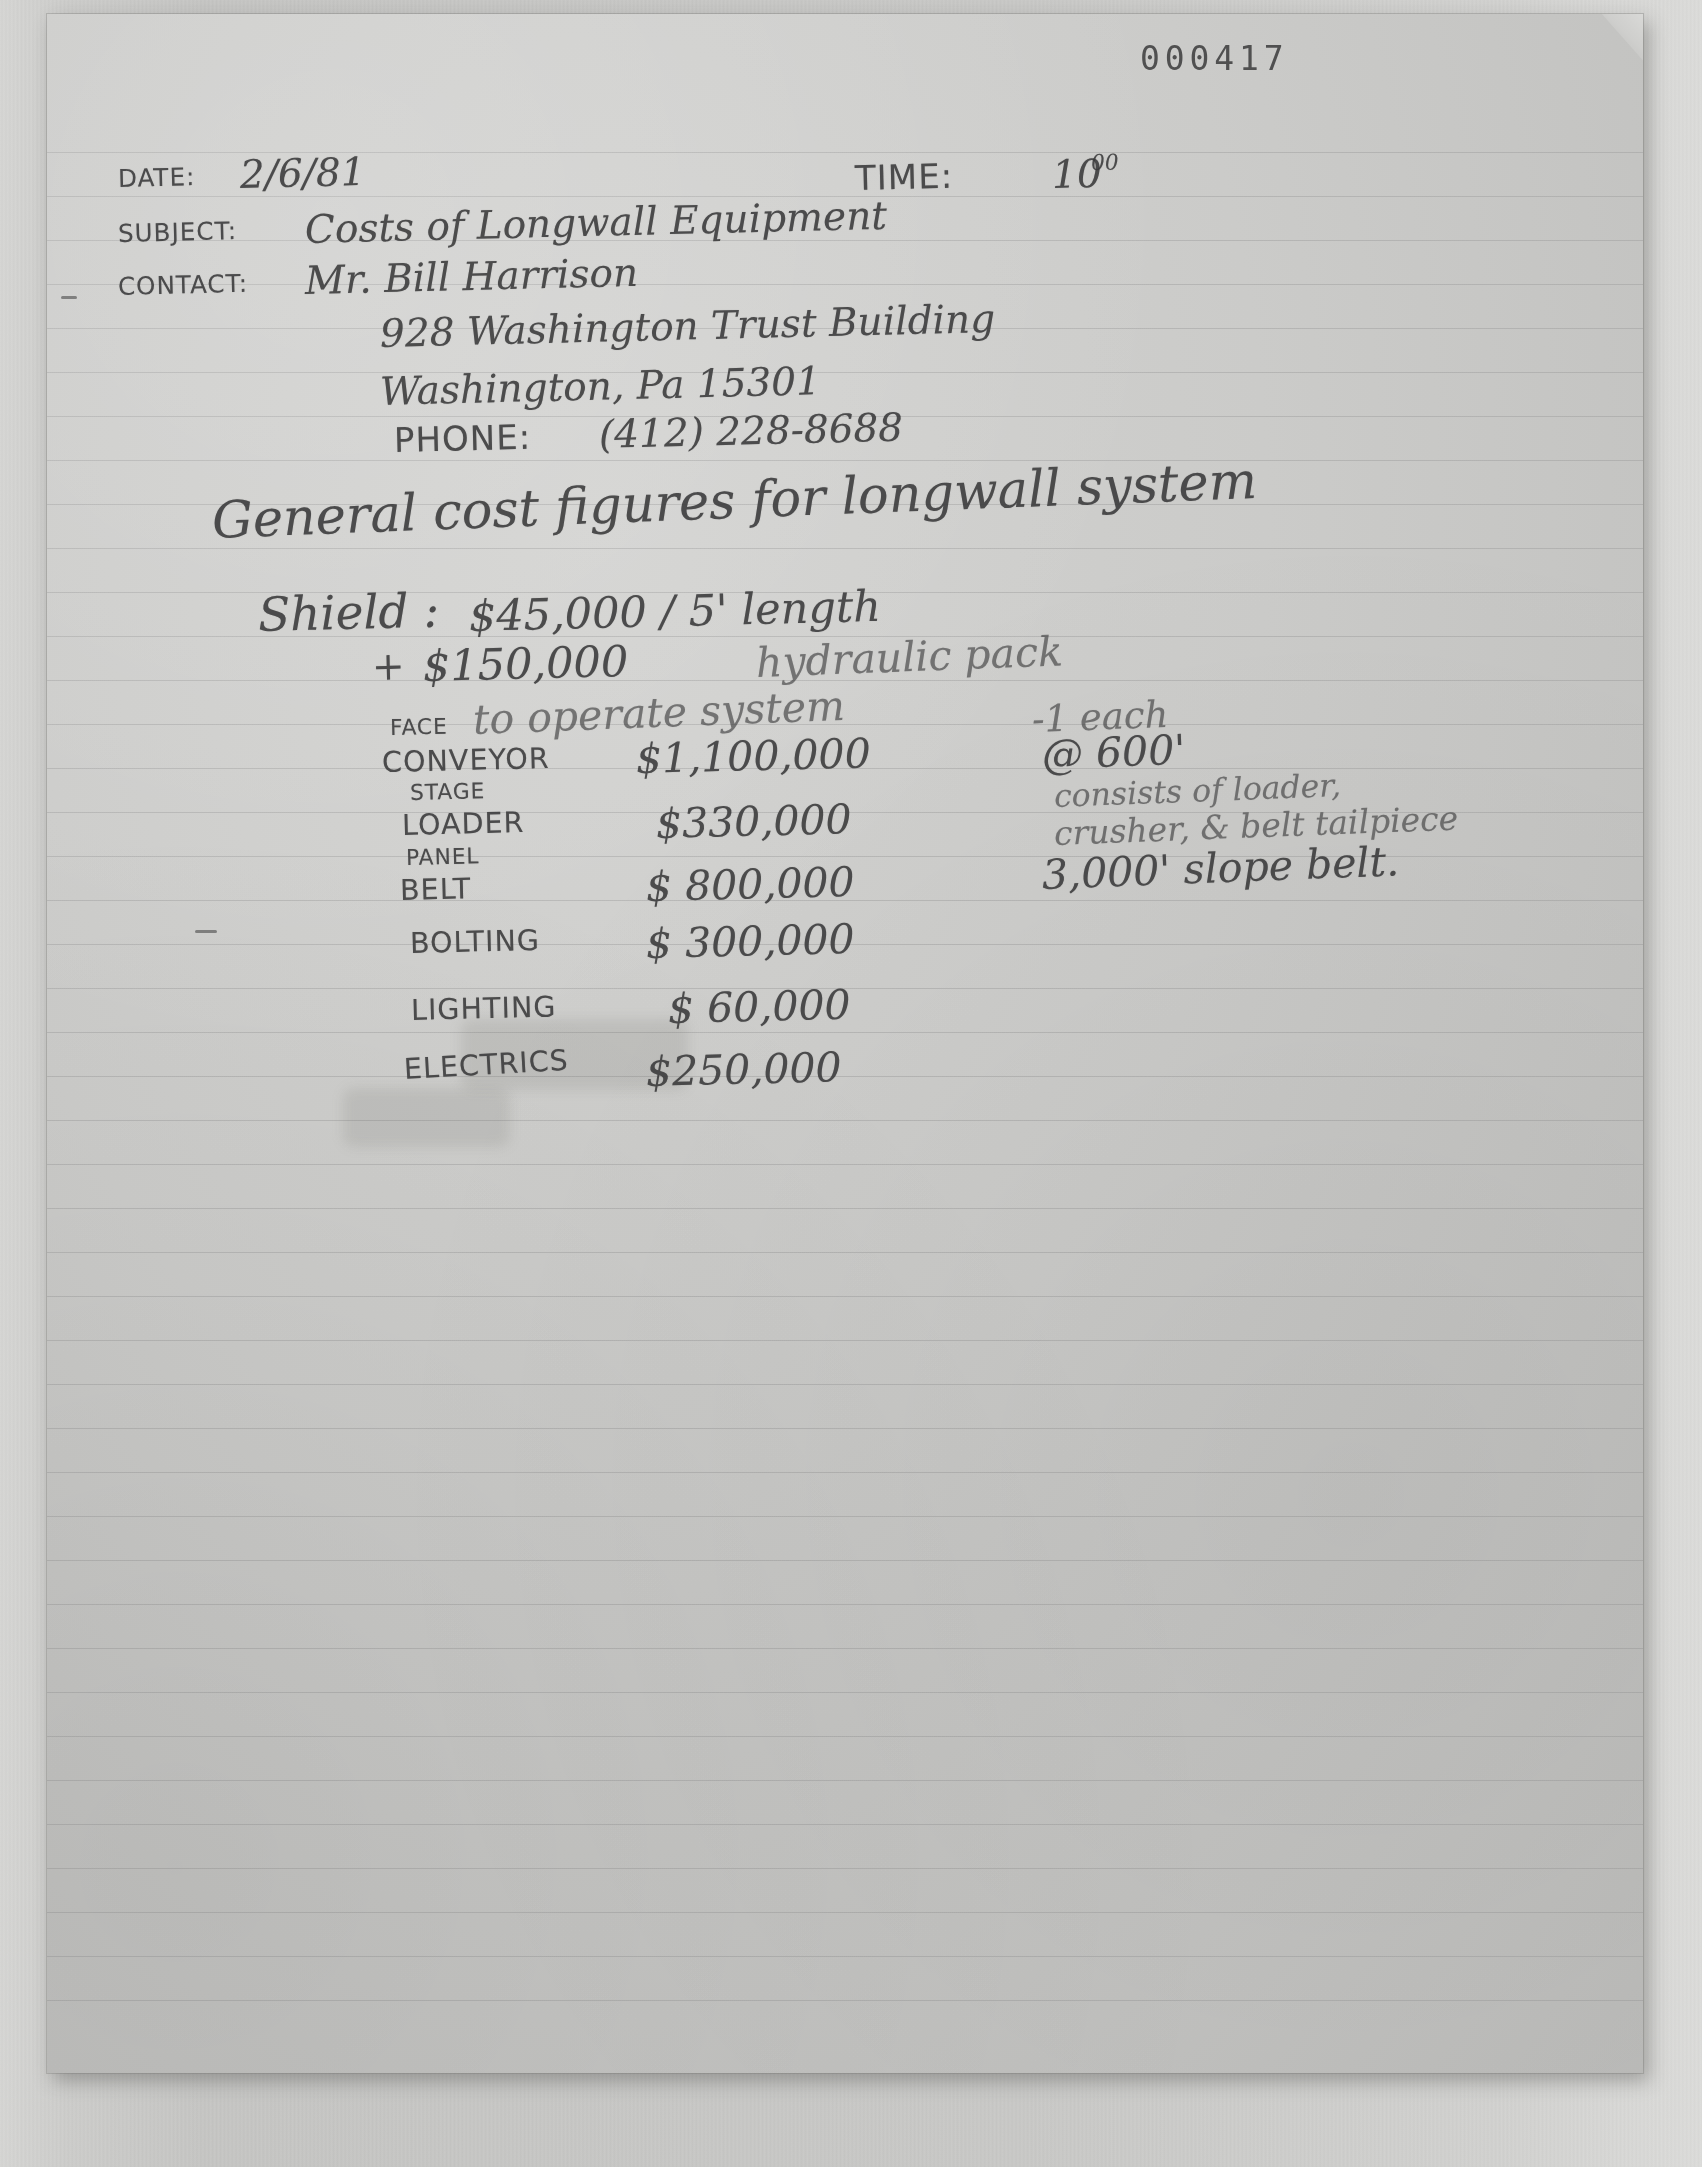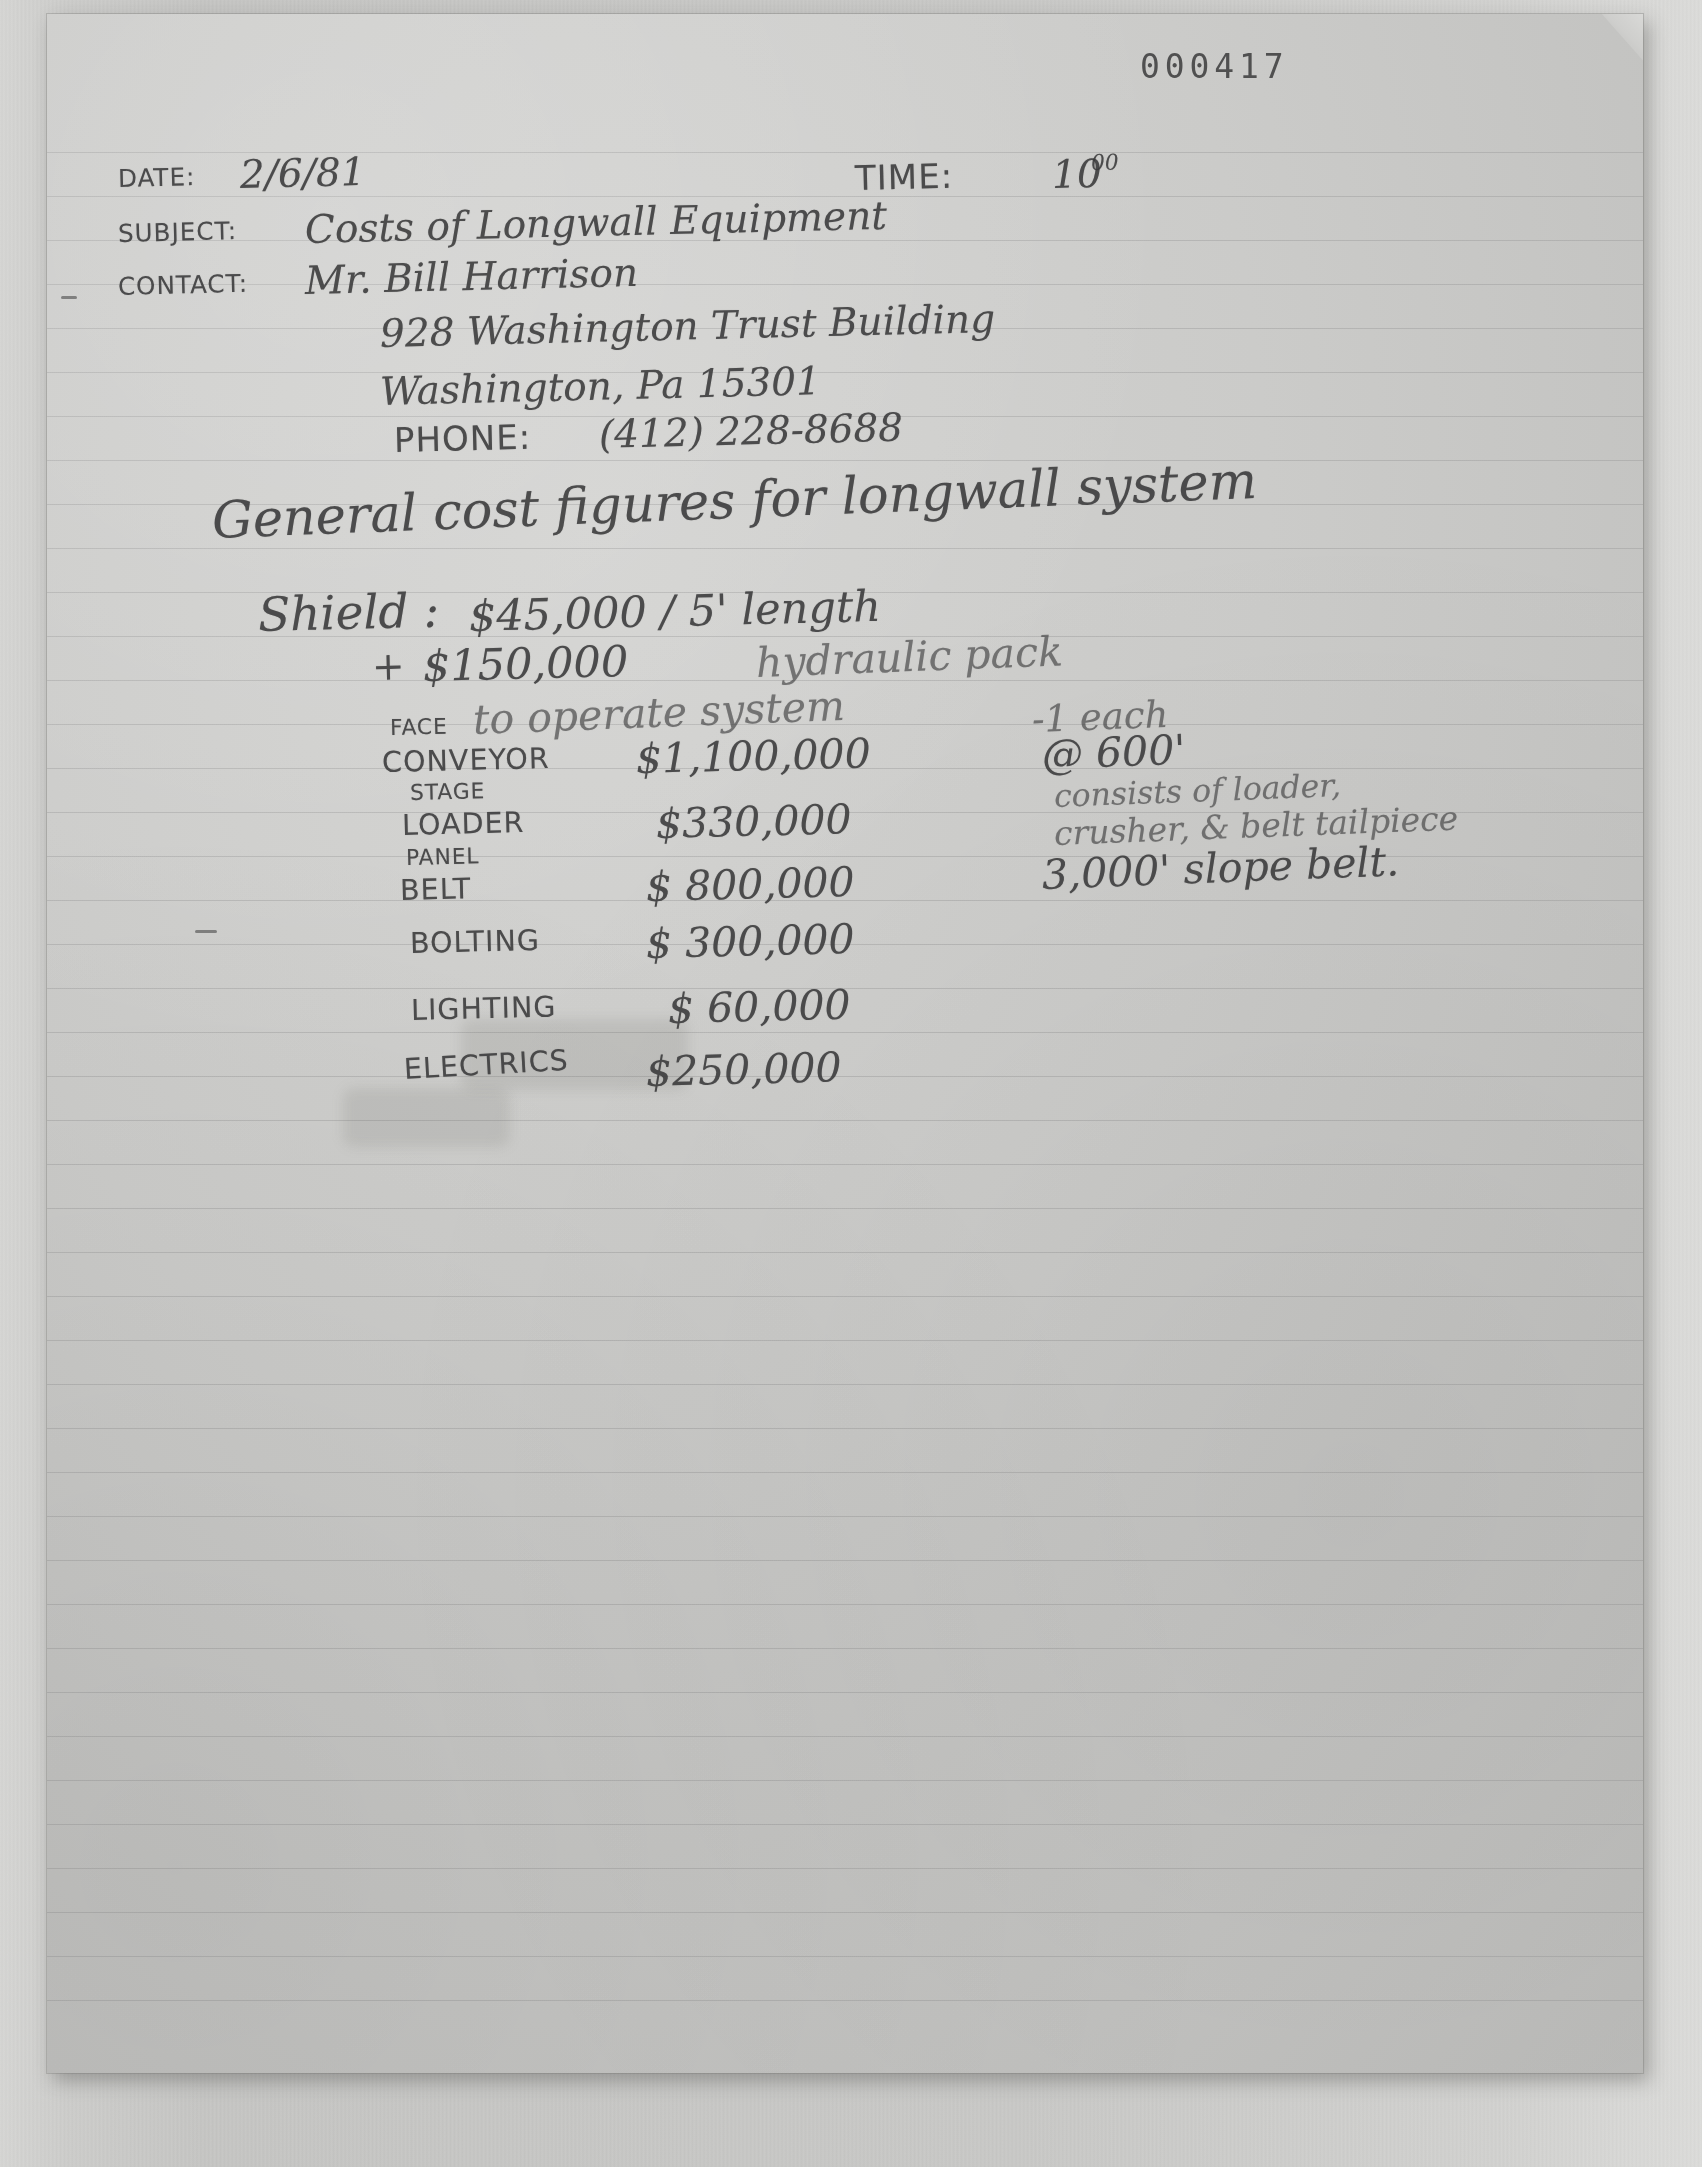--- a/index.html
+++ b/index.html
@@ -93,21 +93,21 @@
   .hw.block {
     font-family: "DejaVu Sans", sans-serif;
     font-style: normal;
     letter-spacing: 1px;
   }
   .light { opacity: .62; }
   .vlight { opacity: .48; }
 
   .stamp {
     position: absolute;
-    top: 33px;
+    top: 25px;
     left: 1093px;
     font-family: "DejaVu Sans Mono", monospace;
     font-size: 33px;
     letter-spacing: 4.9px;
     color: #3b3b3c;
     opacity: .85;
     text-align: right;
   }
 
   

